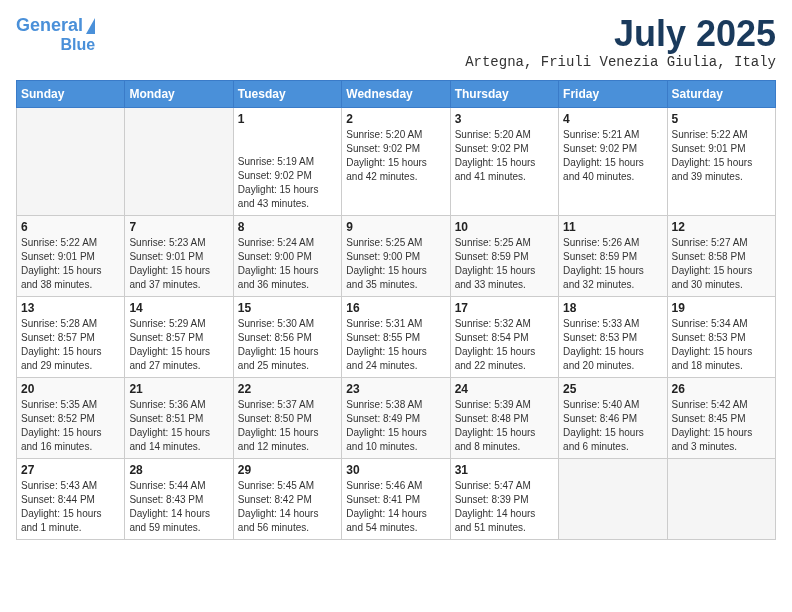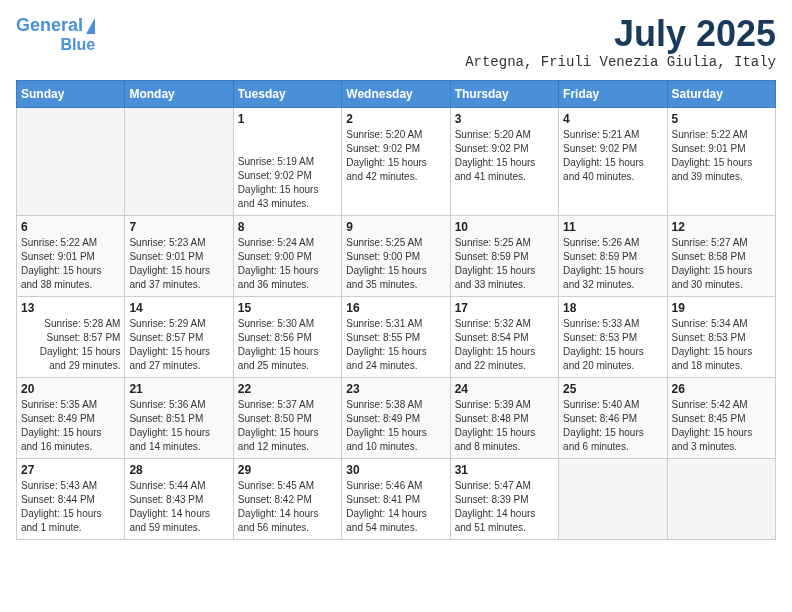--- a/index.html
+++ b/index.html
@@ -190,21 +190,21 @@
         <td>
           <span class="day-num">12</span>
           <div class="day-info" style="white-space: pre-line;">Sunrise: 5:27 AM
 Sunset: 8:58 PM
 Daylight: 15 hours and 30 minutes.</div>
         </td>
       </tr>
       <tr>
         <td>
           <span class="day-num">13</span>
-          <div class="day-info" style="white-space: pre-line; text-align: right;">Sunrise: 5:28 AM
+          <div class="day-info" style="white-space: pre-line;">Sunrise: 5:28 AM
 Sunset: 8:57 PM
 Daylight: 15 hours and 29 minutes.</div>
         </td>
         <td>
           <span class="day-num">14</span>
           <div class="day-info" style="white-space: pre-line;">Sunrise: 5:29 AM
 Sunset: 8:57 PM
 Daylight: 15 hours and 27 minutes.</div>
         </td>
         <td>
@@ -235,21 +235,21 @@
           <span class="day-num">19</span>
           <div class="day-info" style="white-space: pre-line;">Sunrise: 5:34 AM
 Sunset: 8:53 PM
 Daylight: 15 hours and 18 minutes.</div>
         </td>
       </tr>
       <tr>
         <td>
           <span class="day-num">20</span>
           <div class="day-info" style="white-space: pre-line;">Sunrise: 5:35 AM
-Sunset: 8:49 PM
+Sunset: 8:52 PM
 Daylight: 15 hours and 16 minutes.</div>
         </td>
         <td>
           <span class="day-num">21</span>
           <div class="day-info" style="white-space: pre-line;">Sunrise: 5:36 AM
 Sunset: 8:51 PM
 Daylight: 15 hours and 14 minutes.</div>
         </td>
         <td>
           <span class="day-num">22</span>

